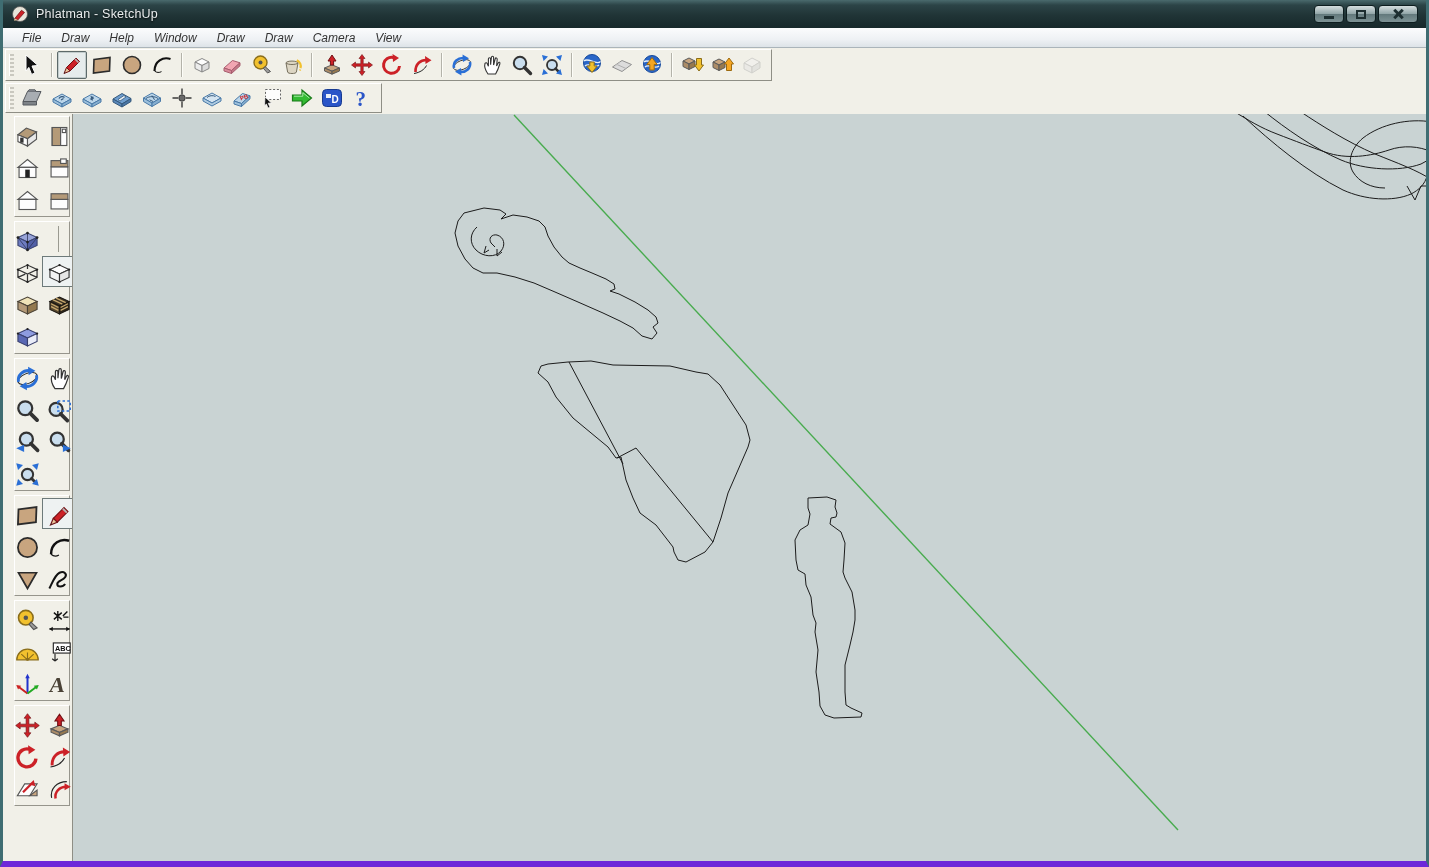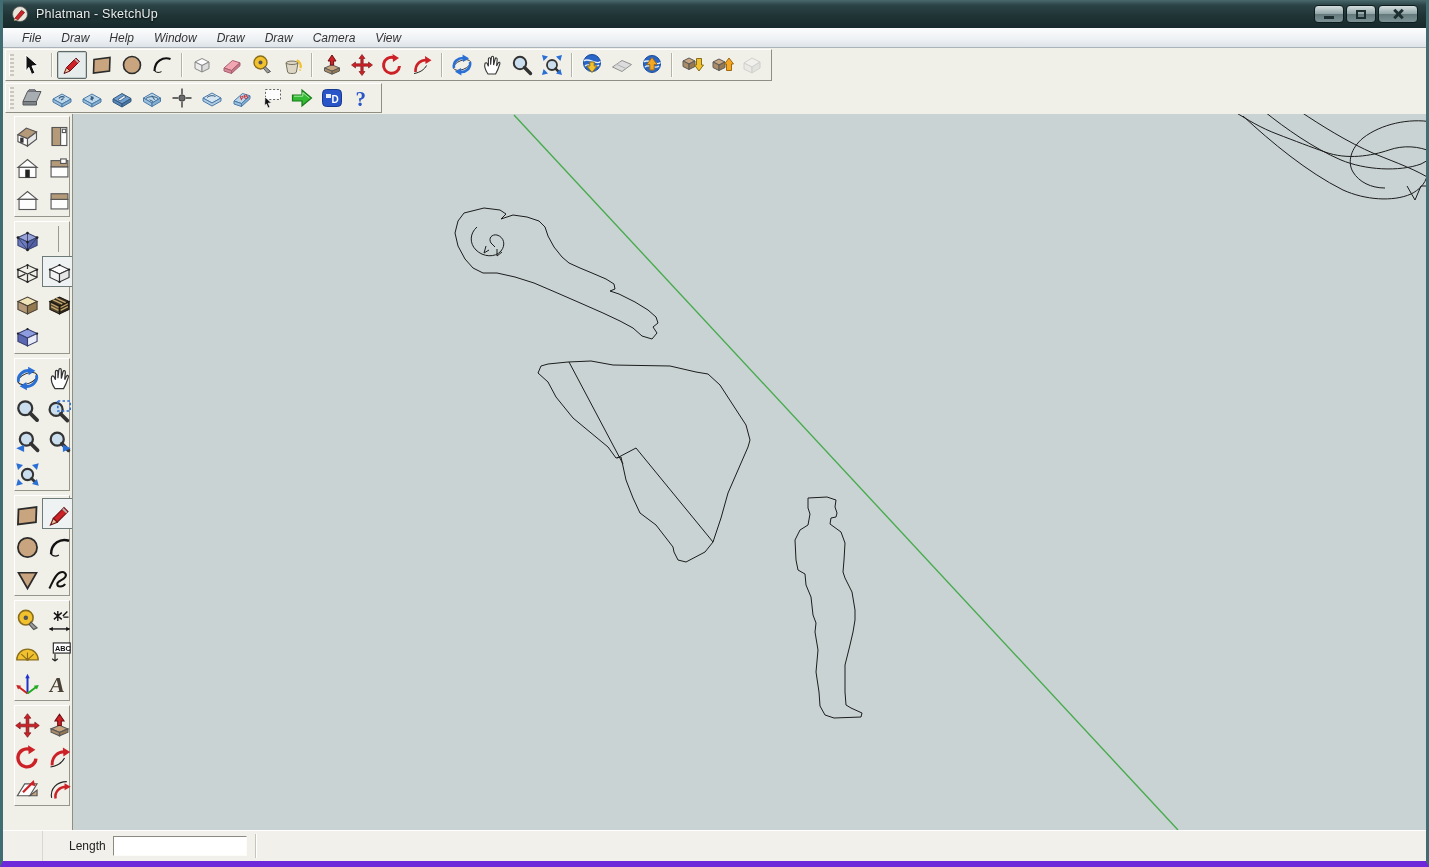--- a/index.html
+++ b/index.html
@@ -798,20 +798,14 @@
           <path d="M1216,113 L1232,112 C1245,120 1258,128 1274,134 C1292,141 1308,147 1322,152 C1344,160 1368,156 1386,150 C1400,145 1416,146 1429,152" stroke="#1c1c1c" stroke-width="1" fill="none"></path>
           <path d="M1262,112 C1282,128 1310,148 1338,160 C1362,170 1396,172 1418,164 L1429,158" stroke="#1c1c1c" stroke-width="1" fill="none"></path>
           <path d="M1298,112 C1316,124 1344,142 1372,154 C1394,163 1414,170 1429,180" stroke="#1c1c1c" stroke-width="1" fill="none"></path>
           <path d="M1429,122 C1406,118 1378,124 1360,138 C1348,148 1344,162 1350,172 C1356,182 1368,188 1382,188" stroke="#1c1c1c" stroke-width="1" fill="none"></path>
           <path d="M1240,116 C1268,142 1304,172 1340,190 C1362,200 1390,202 1408,194 C1416,190 1422,184 1424,176" stroke="#1c1c1c" stroke-width="1" fill="none"></path>
           <path d="M1404,186 L1412,200 L1418,186 L1429,186" stroke="#1c1c1c" stroke-width="1" fill="none"></path>
         </svg>
     </div>
   </div>
 
-  <div class="statusbar">
-    <span class="status-left-pad"></span>
-    <span class="length-label">Length</span>
-    <input class="length-input" value="" style="">
-    <span class="status-divider"></span>
-  </div>
 
 </div>
 
 </body></html>

